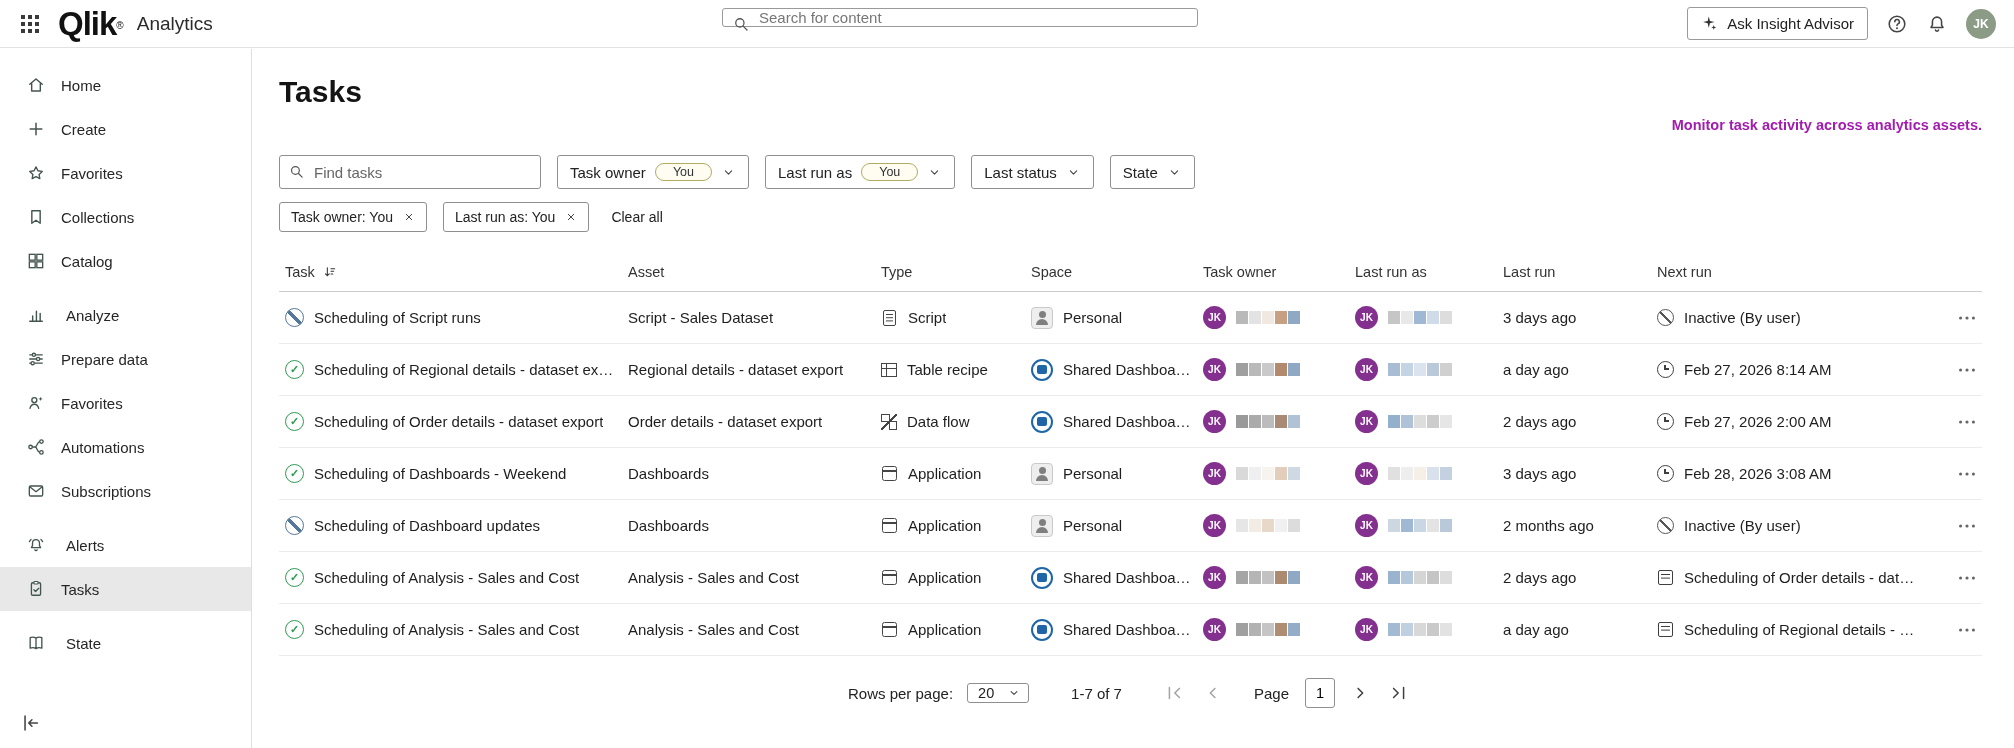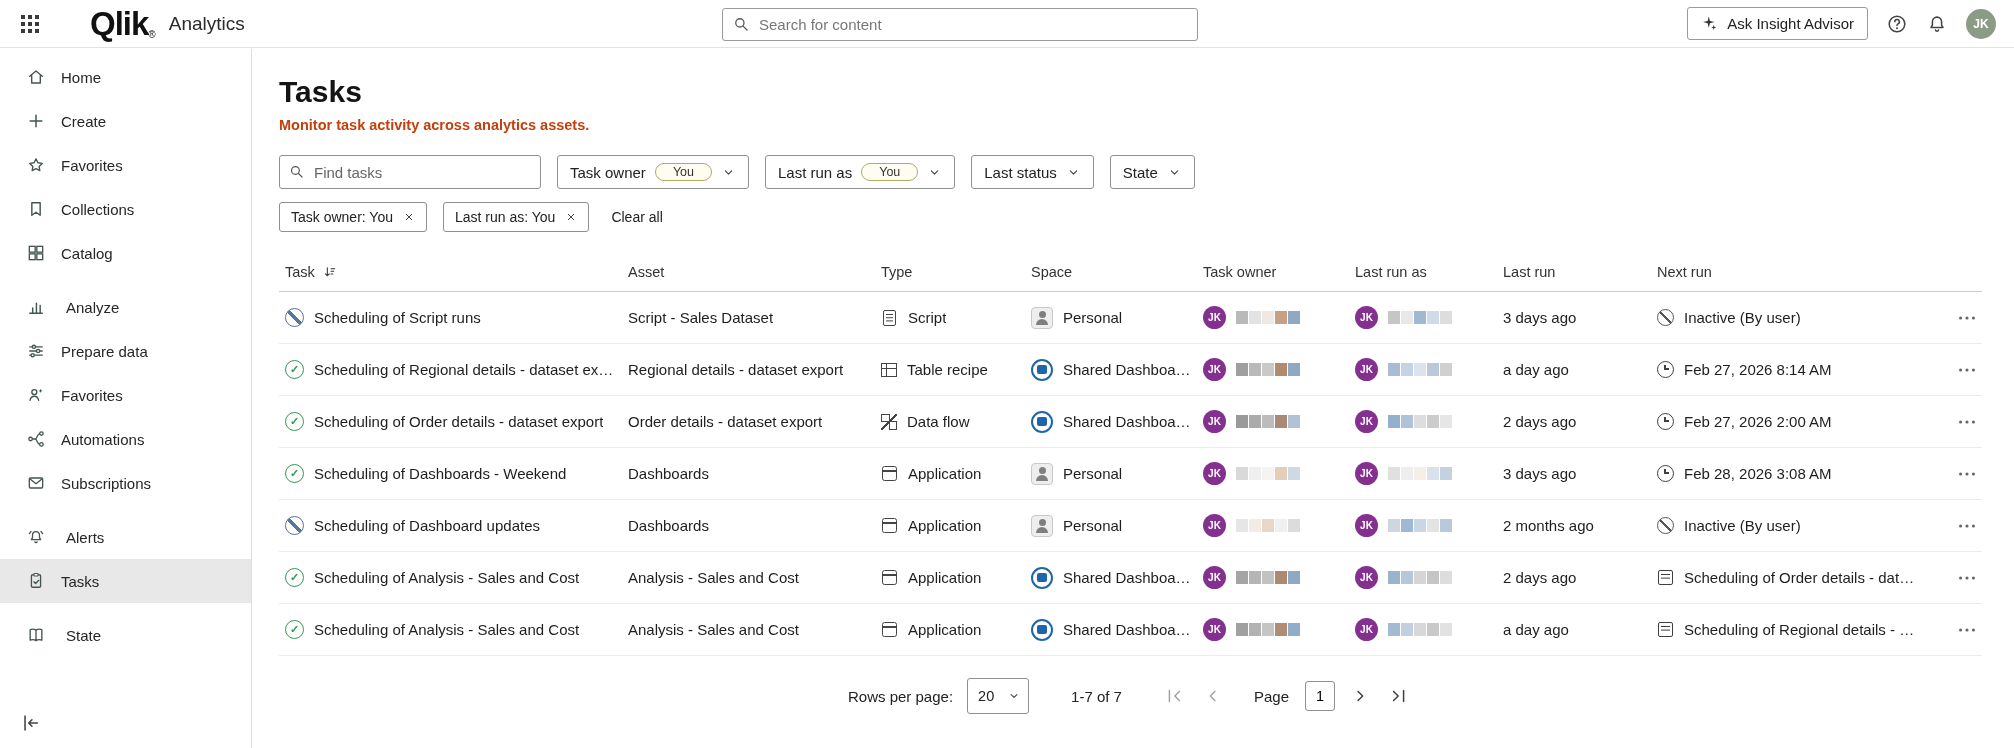--- a/index.html
+++ b/index.html
@@ -7,54 +7,54 @@
   body { font-family:"Liberation Sans", sans-serif; color:#222; }
   .app { position:relative; width:2014px; height:748px; background:#fff; overflow:hidden; }
 
   svg.ic { display:block; }
   use { color:inherit; }
 
   
   .topbar { position:absolute; top:0; left:0; right:0; height:48px; background:#fff;
             border-bottom:1px solid #e2e2e2; display:flex; align-items:center; padding:0 18px; z-index:5; }
   .launcher { width:24px; height:24px; color:#3a3a3a; cursor:pointer; margin-right:16px; }
-  .logo { font-size:33px; font-weight:700; letter-spacing:-1px; color:#111; line-height:1; display:flex; align-items:flex-end;margin-left:32px; }
+  .logo { font-size:33px; font-weight:700; letter-spacing:-1px; color:#111; line-height:1; display:flex; align-items:center; }
   .logo sup { font-size:10px; font-weight:400; margin-top:4px; }
   .section-name { font-size:19px; color:#2b2b2b; margin-left:14px; }
-  .search-wrap { position:absolute; left:722px; top:8px; width:476px; height:33px; }
+  .search-wrap { position:absolute; left:722px; top:8px; width:476px; height:19px; }
   .search-wrap input { width:100%; height:100%; border:1px solid #9a9a9a; border-radius:3px;
             padding:0 10px 0 36px; font-size:15px; font-family:inherit; color:#222; outline:none; }
   .search-wrap input::placeholder { color:#777; }
   .search-ic { position:absolute; left:10px; top:7px; width:18px; height:18px; color:#555; }
   .top-right { margin-left:auto; display:flex; align-items:center; gap:18px; }
   .advisor-btn { height:33px; border:1px solid #9a9a9a; border-radius:3px; background:#fff;
             display:flex; align-items:center; gap:9px; padding:0 13px; font-size:15px; color:#222;
             font-family:inherit; cursor:pointer; }
   .advisor-btn .ic { width:17px; height:17px; color:#333; }
   .icon-btn { width:22px; height:22px; color:#444; cursor:pointer; background:none; border:none; }
   .icon-btn .ic { width:22px; height:22px; }
   .av { border-radius:50%; color:#fff; font-weight:700; display:flex; align-items:center; justify-content:center; flex:none; }
   .av-top { width:30px; height:30px; background:var(--topbar-avatar-green,#8b9b85); font-size:12px; cursor:pointer; }
 
   
   .sidebar { position:absolute; top:49px; left:0; bottom:0; width:252px; background:#fff;
-             border-right:1px solid #dedede; padding-top:6px; }
+             border-right:1px solid #dedede; padding-top:14px; }
   .side-item { height:44px; display:flex; align-items:center; gap:15px; padding-left:26px;
                font-size:15px; color:#262626; cursor:pointer; }
   .side-item .sicn { width:20px; height:20px; color:#44544e; flex:none; }
   .side-item.sel { background:#e8e8e8; }
   .side-item.grp { margin-top:10px;gap:20px; }
   .collapse-btn { position:absolute; left:20px; bottom:14px; width:22px; height:22px; color:#444;
                background:none; border:none; cursor:pointer; }
   .collapse-btn .ic { width:22px; height:22px; }
 
   
   .main { position:absolute; top:49px; left:252px; right:0; bottom:0; padding:0 32px 0 27px; overflow:hidden; }
   .page-title { margin-top:26px; font-size:30px; font-weight:700; color:#141414; }
-  .page-sub { margin-top:8px; font-size:14.5px; font-weight:600; color:#c2410c; }
+  .page-sub { margin-top:8px; font-size:14.5px; font-weight:600; color:#a21caf;text-align:right; }
 
   .filter-row { margin-top:22px; display:flex; align-items:center; gap:16px; }
   .find-wrap { position:relative; width:262px; height:34px; }
   .find-wrap input { width:100%; height:100%; border:1px solid #8f8f8f; border-radius:3px;
             padding:0 8px 0 34px; font-size:15px; font-family:inherit; outline:none; }
   .find-wrap input::placeholder { color:#666; }
   .find-ic { position:absolute; left:9px; top:8px; width:17px; height:17px; color:#555; }
   .drop { height:34px; border:1px solid #8f8f8f; border-radius:3px; background:#fff; font-family:inherit;
           display:flex; align-items:center; gap:9px; padding:0 12px; font-size:15px; color:#222; cursor:pointer; }
   .you-pill { border:1px solid #b3ab60; border-radius:10px; padding:1px 17px; font-size:12.5px; color:#333; background:#fffdf2; }
@@ -127,21 +127,21 @@
           background:linear-gradient(45deg,transparent 44%,#565656 44% 56%,transparent 56%); }
   .i-nr-clock { border:1.6px solid #3f3f3f; border-radius:50%; }
   .i-nr-clock::before { content:""; position:absolute; left:6.3px; top:2.6px; width:1.6px; height:5.2px; background:#3f3f3f; }
   .i-nr-clock::after { content:""; position:absolute; left:6.3px; top:6.4px; width:4.4px; height:1.6px; background:#3f3f3f; }
   .i-nr-chained { border:1.5px solid #3f3f3f; border-radius:2px; width:15px; height:15px; margin:1px; }
   .i-nr-chained::before { content:""; position:absolute; left:2.4px; right:2.4px; top:3.1px; height:1.4px;
           background:#3f3f3f; box-shadow:0 3.6px 0 #3f3f3f; }
 
   
   .pager { margin-top:22px; width:1703px; display:flex; align-items:center; justify-content:center; gap:14px; font-size:15px; color:#222; }
-  .rpp-select { height:36px; width:62px; border:1px solid #8f8f8f; border-radius:3px; background:#fff;
+  .rpp-select { height:20px; width:62px; border:1px solid #8f8f8f; border-radius:3px; background:#fff;
           display:flex; align-items:center; justify-content:space-between; padding:0 7px 0 10px;
           font-size:14.5px; cursor:pointer; font-family:inherit; }
   .rpp-select .chev { width:14px; height:14px; }
   .range { margin:0 28px; }
   .pg-btn { width:24px; height:24px; background:none; border:none; cursor:pointer; color:#3f3f3f; }
   .pg-btn .ic { width:20px; height:20px; }
   .pg-btn.disabled { color:#a3a3a3; }
   .page-input { width:30px; height:30px; border:1px solid #8f8f8f; border-radius:3px; text-align:center;
           font-size:14.5px; font-family:inherit; outline:none; margin:0 2px; }
   .page-lbl { margin-left:14px; }

